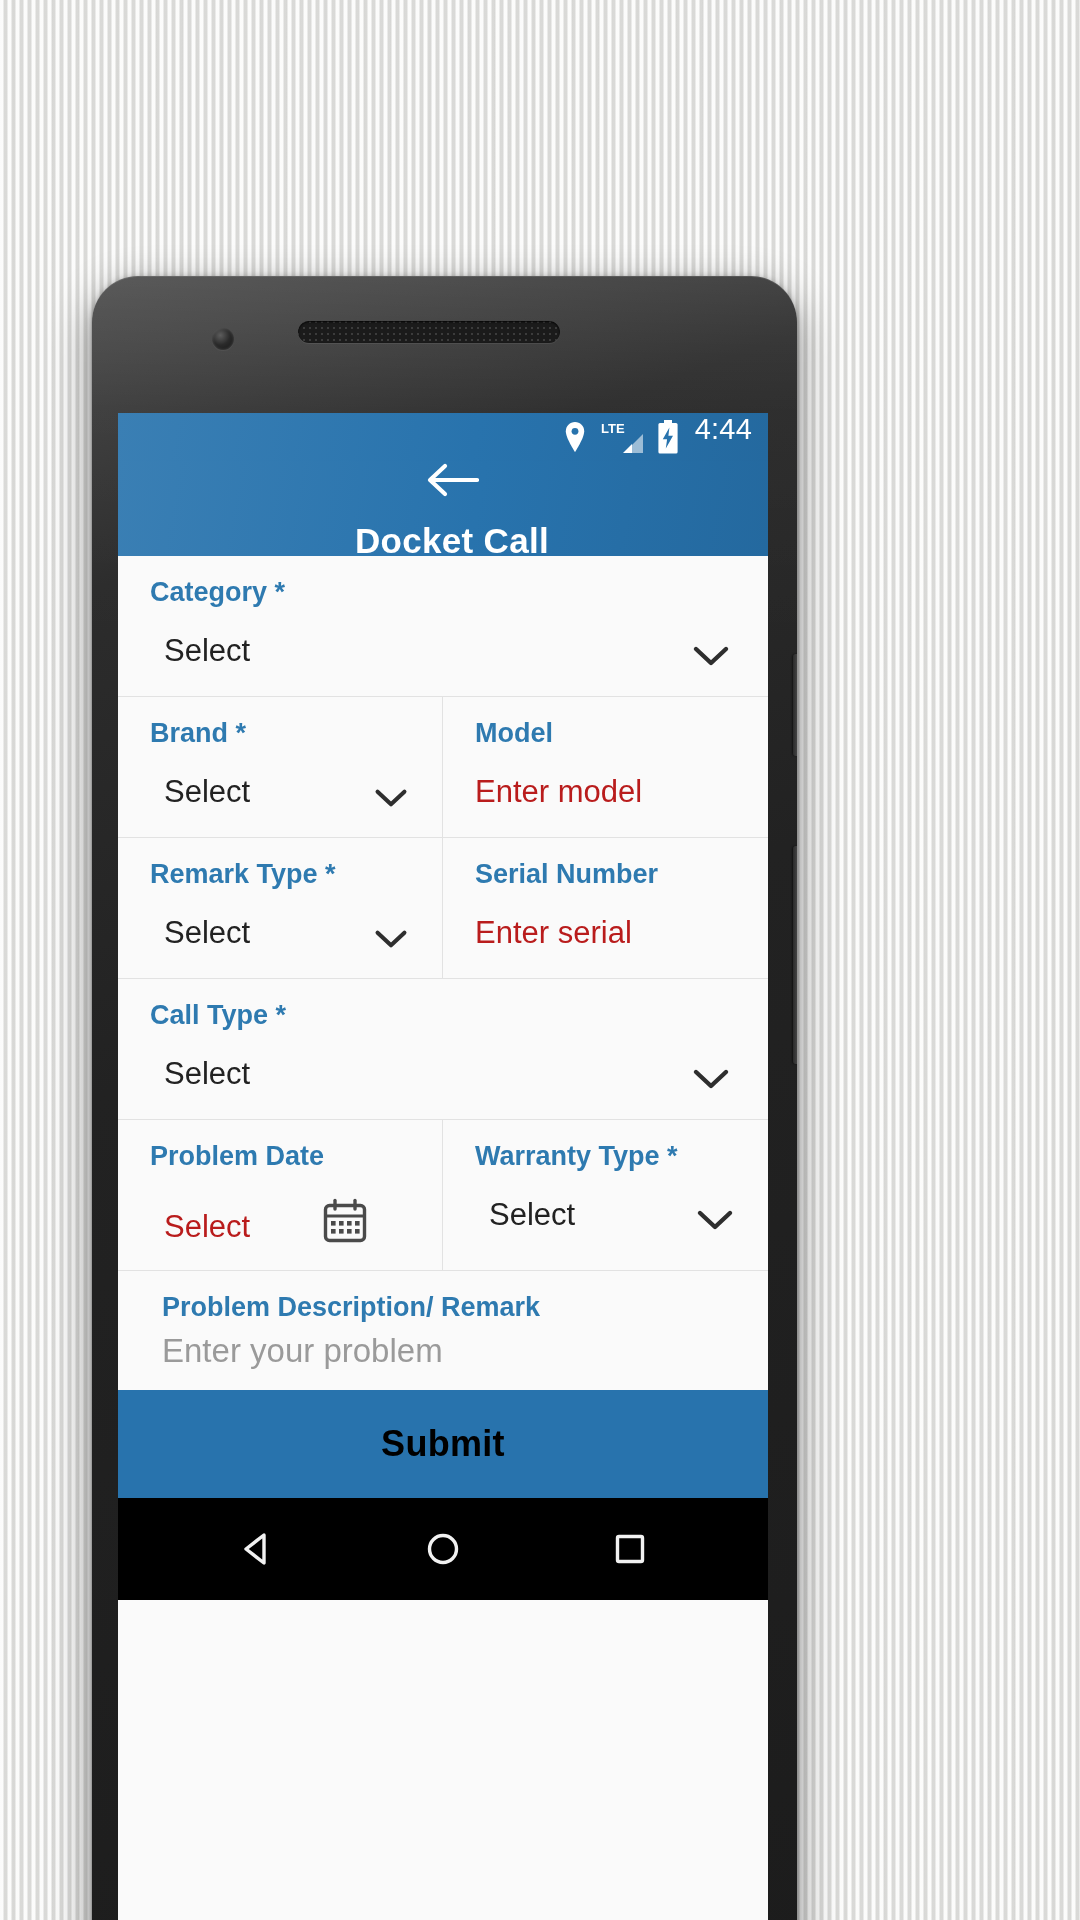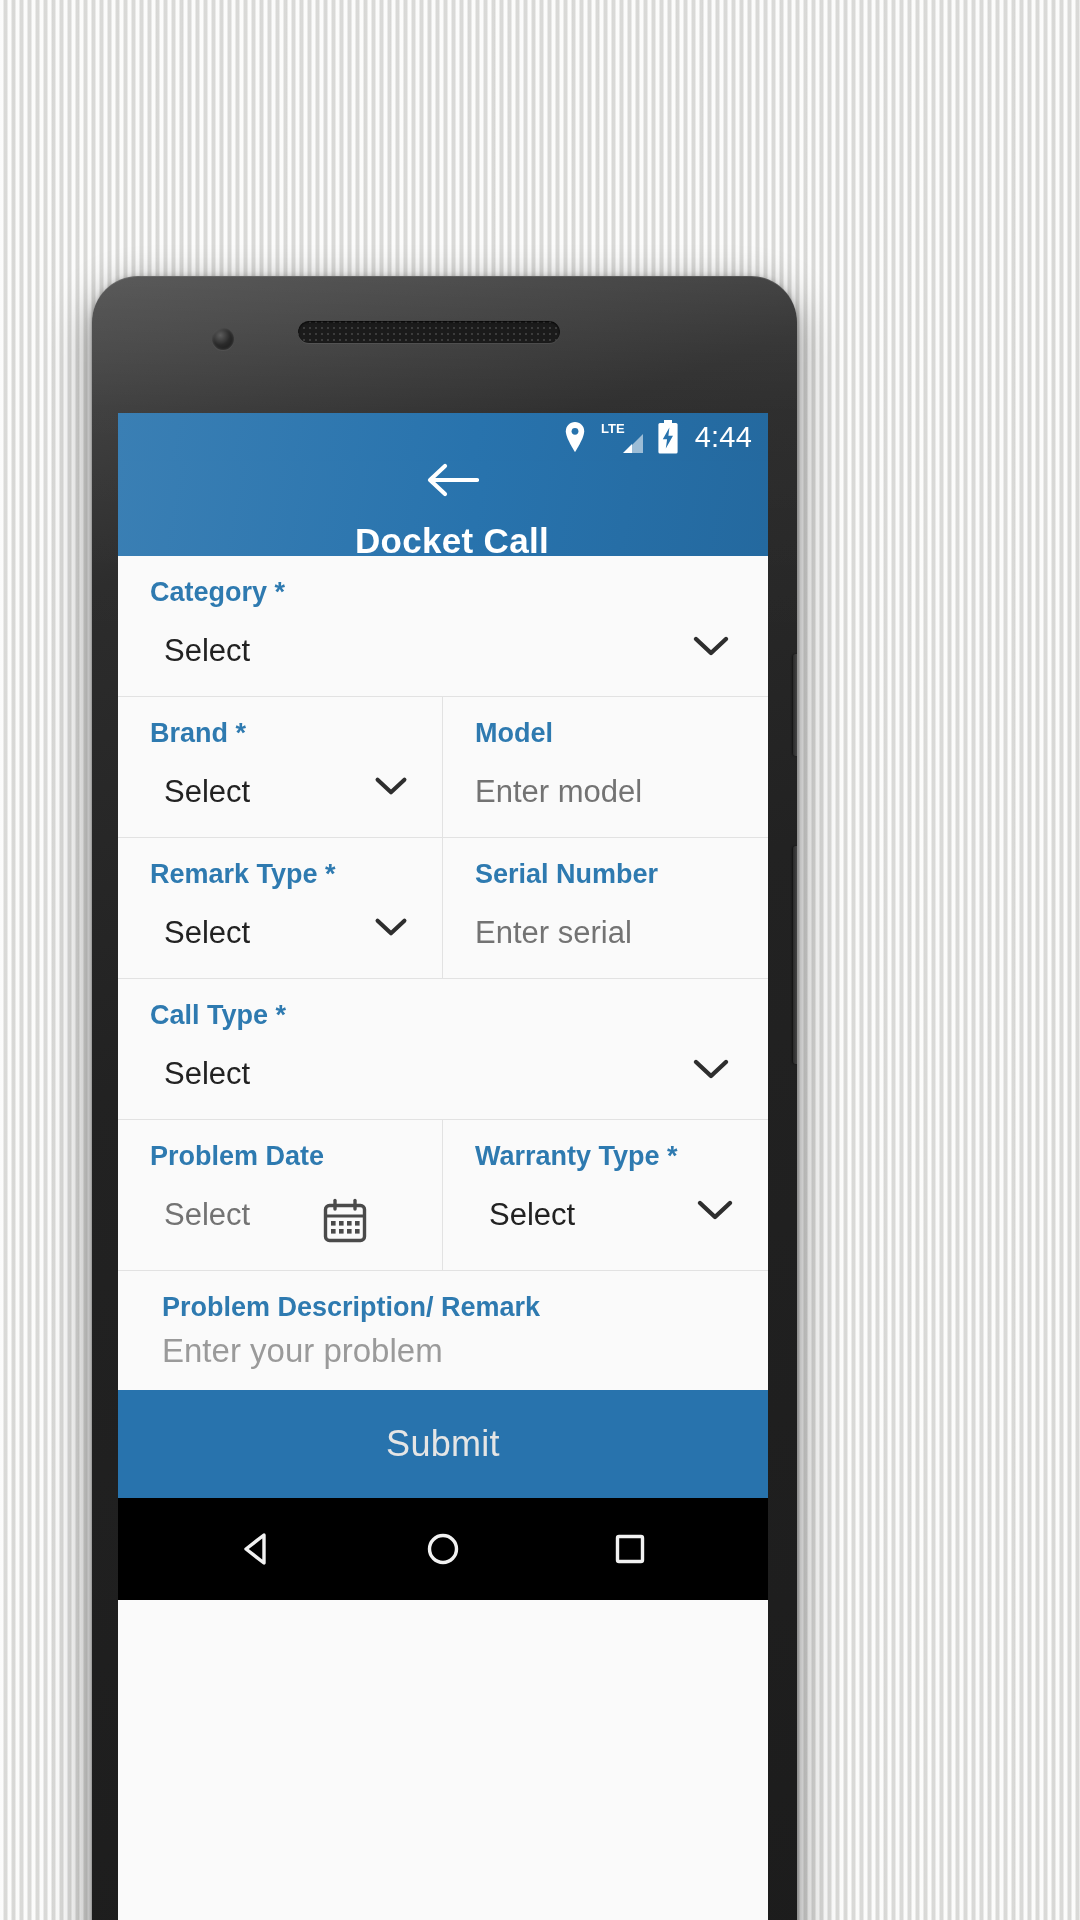--- a/index.html
+++ b/index.html
@@ -106,21 +106,20 @@
     background: #fafafa;
     overflow: hidden;
   }
 
   
   .status-bar {
     height: 48px;
     background: #2a71ab;
     background: linear-gradient(100deg, #3a7fb4 0%, #2873ad 55%, #24699f 100%);
     display: flex;
-    align-items: center;
     justify-content: flex-end;
     padding: 0 16px 0 10px;
     gap: 12px;
   }
 
   .sb-icon { display: flex; align-items: center; }
 
   .sb-time {
     color: #ffffff;
     font-size: 29px;
@@ -170,32 +169,32 @@
     color: #2e7ab0;
     font-size: 27px;
     font-weight: 700;
     line-height: 1.1;
     margin-bottom: 26px;
     white-space: nowrap;
   }
 
   .field-value-row {
     display: flex;
-    align-items: flex-start;
+    align-items: flex-end;
     justify-content: space-between;
     gap: 10px;
   }
 
   .field-value {
     font-size: 31px;
     line-height: 1.1;
     color: #222222;
     padding-left: 14px;
   }
-  .field-value.placeholder { color: #737373; }
+  .field-value.placeholder { color: #b91c1c; }
   .field-value.nopad { padding-left: 0; }
 
   .chev { flex: none; display: flex; align-items: center; padding-right: 6px; }
   .cal-icon { flex: none; display: flex; align-items: center; padding-right: 46px; }
 
   
   .row.wide .cell { padding-right: 32px; }
 
   
   .desc-cell {
@@ -212,23 +211,23 @@
   
   .submit-btn {
     height: 108px;
     background: #2873ad;
     display: flex;
     align-items: center;
     justify-content: center;
     cursor: pointer;
   }
   .submit-label {
-    color: #e5e5e5;
+    color: #000000;
     font-size: 36px;
-    font-weight: 400;
+    font-weight: 700;
     letter-spacing: 0.3px;
   }
 
   
   .nav-bar {
     height: 102px;
     background: #000000;
     display: flex;
     align-items: center;
     justify-content: space-around;

